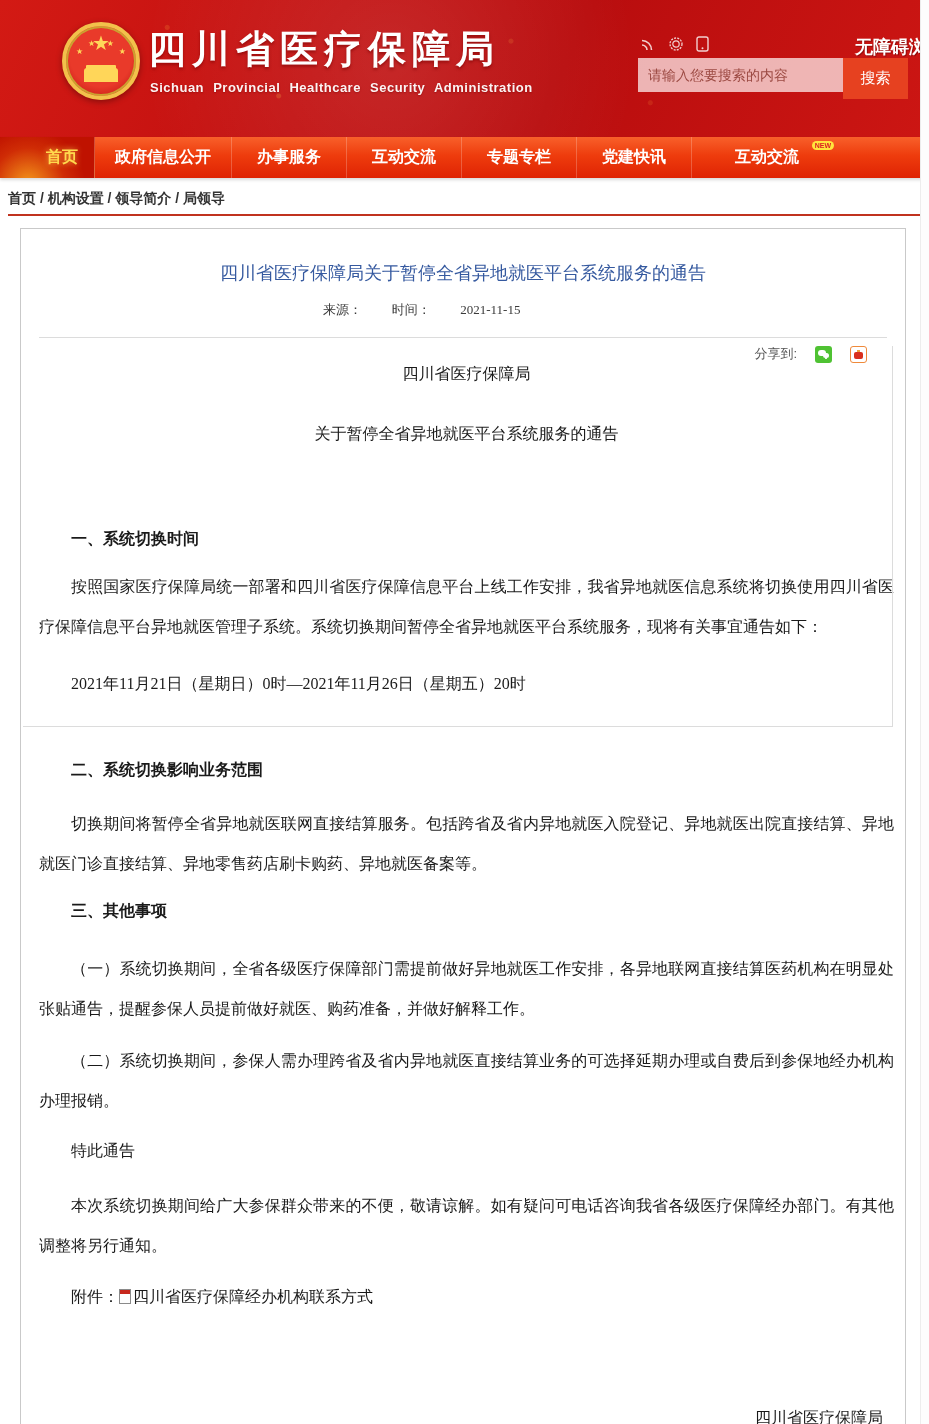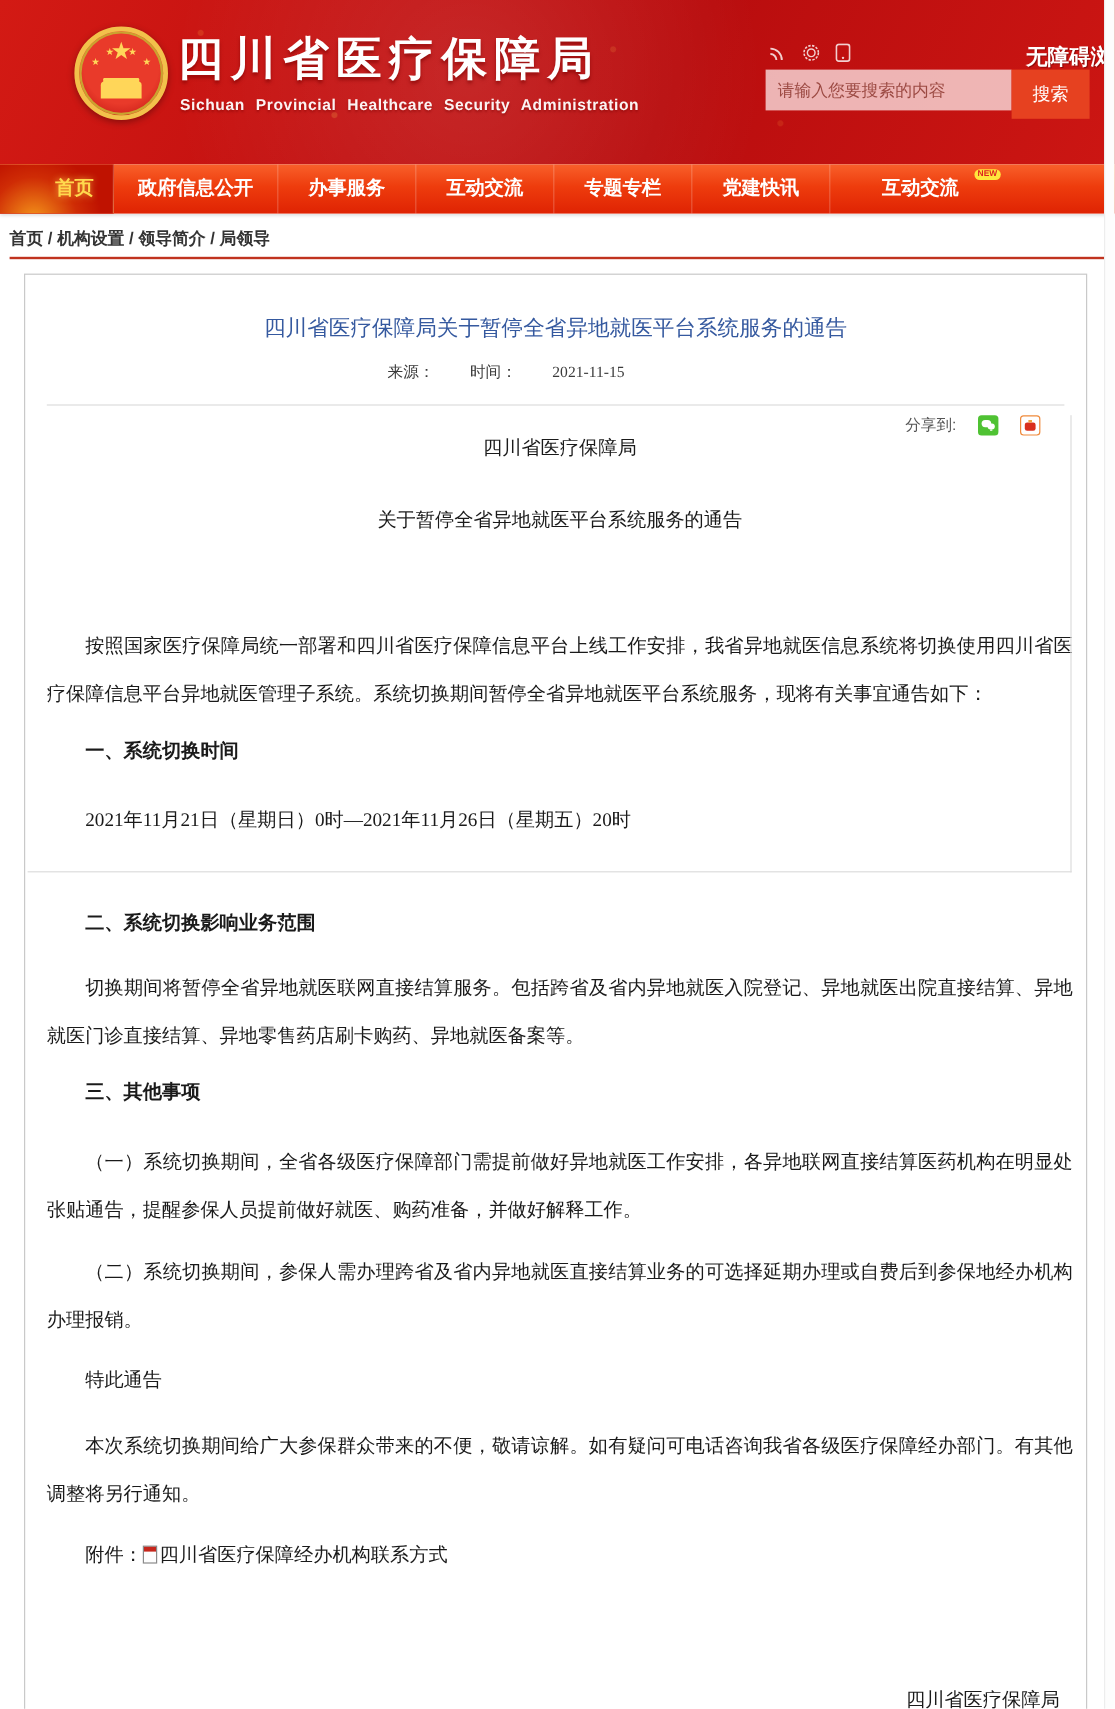--- a/index.html
+++ b/index.html
@@ -205,22 +205,22 @@
       <span class="tile wechat"></span>
       <span class="tile weibo"></span>
     </div>
   </div>
 
   <hr class="head-hr">
 
   <div class="art-body" id="art-body">
       <div class="blk center">四川省医疗保障局</div>
       <div class="blk center">关于暂停全省异地就医平台系统服务的通告</div>
+      <div class="blk h">一、系统切换时间</div>
       <div class="blk p">按照国家医疗保障局统一部署和四川省医疗保障信息平台上线工作安排，我省异地就医信息系统将切换使用四川省医疗保障信息平台异地就医管理子系统。系统切换期间暂停全省异地就医平台系统服务，现将有关事宜通告如下：</div>
-      <div class="blk h">一、系统切换时间</div>
       <div class="blk p">2021年11月21日（星期日）0时—2021年11月26日（星期五）20时</div>
       <div class="blk h">二、系统切换影响业务范围</div>
       <div class="blk p">切换期间将暂停全省异地就医联网直接结算服务。包括跨省及省内异地就医入院登记、异地就医出院直接结算、异地就医门诊直接结算、异地零售药店刷卡购药、异地就医备案等。</div>
       <div class="blk h">三、其他事项</div>
       <div class="blk p">（一）系统切换期间，全省各级医疗保障部门需提前做好异地就医工作安排，各异地联网直接结算医药机构在明显处张贴通告，提醒参保人员提前做好就医、购药准备，并做好解释工作。</div>
       <div class="blk p">（二）系统切换期间，参保人需办理跨省及省内异地就医直接结算业务的可选择延期办理或自费后到参保地经办机构办理报销。</div>
       <div class="blk p">特此通告</div>
       <div class="blk p">本次系统切换期间给广大参保群众带来的不便，敬请谅解。如有疑问可电话咨询我省各级医疗保障经办部门。有其他调整将另行通知。</div>
       <div class="blk attach"><span>附件：</span><span class="attach-ico"></span><span class="attach-link">四川省医疗保障经办机构联系方式</span></div>
       <div class="blk right">四川省医疗保障局</div>

